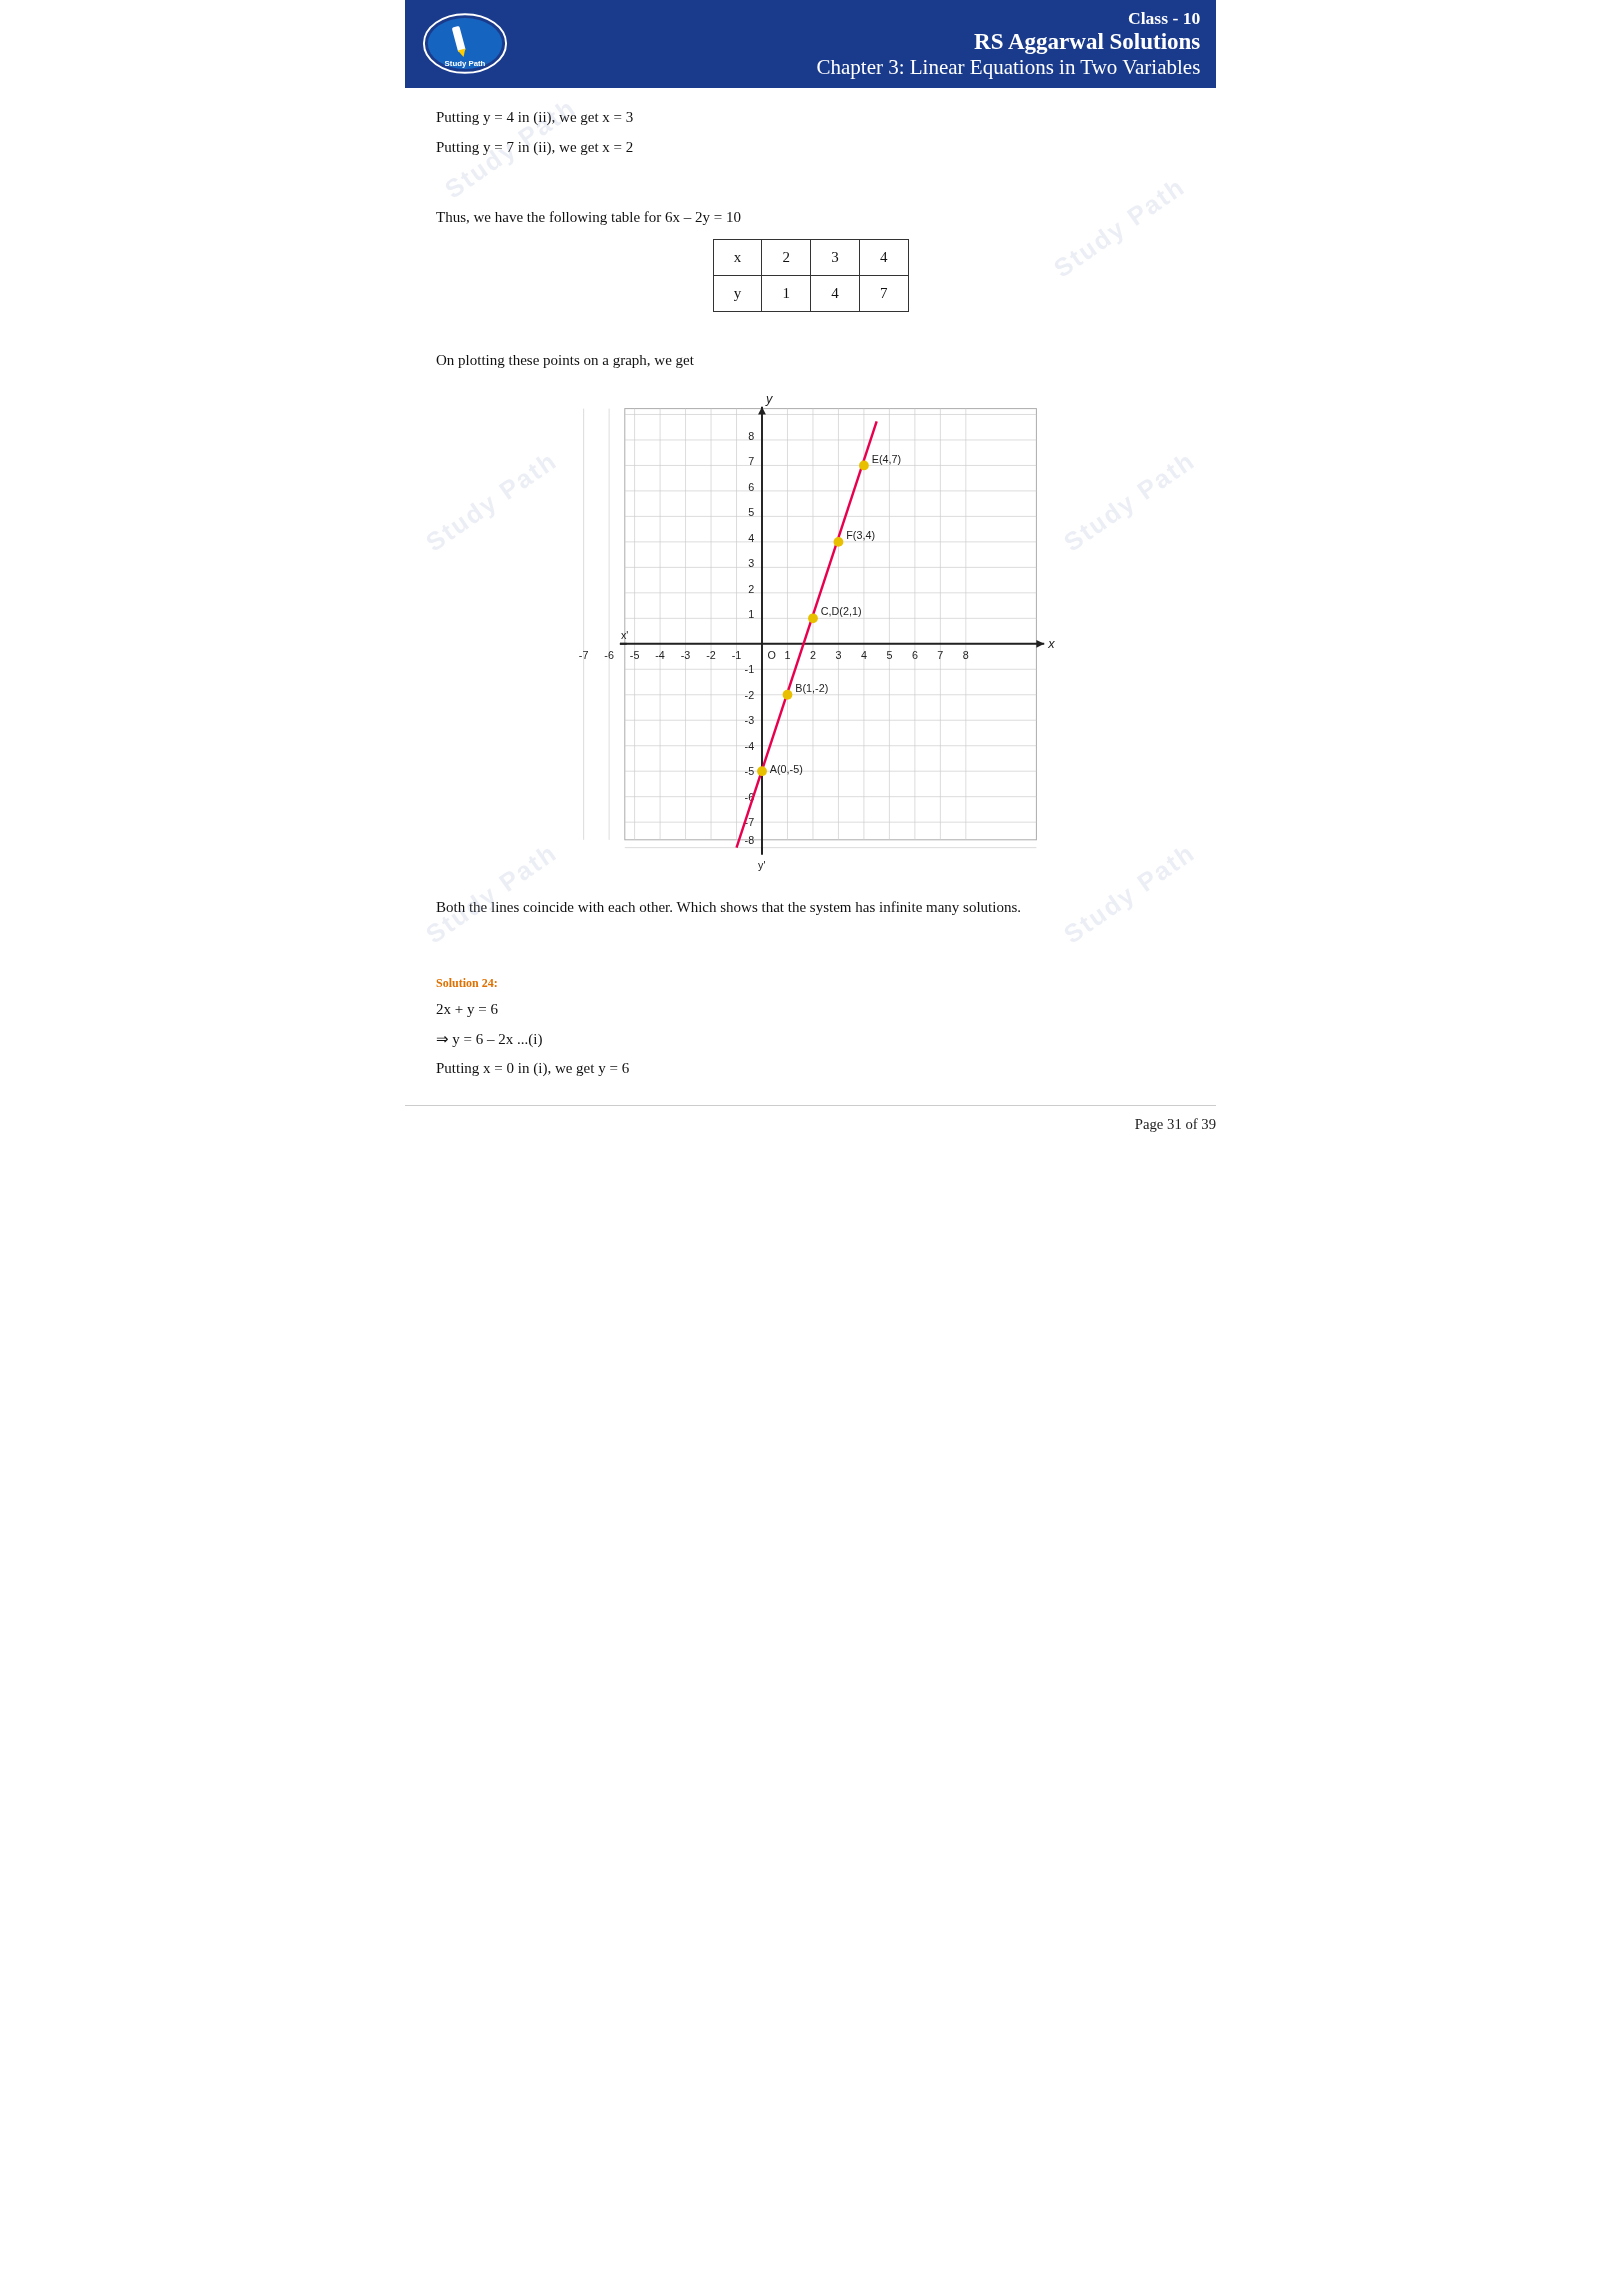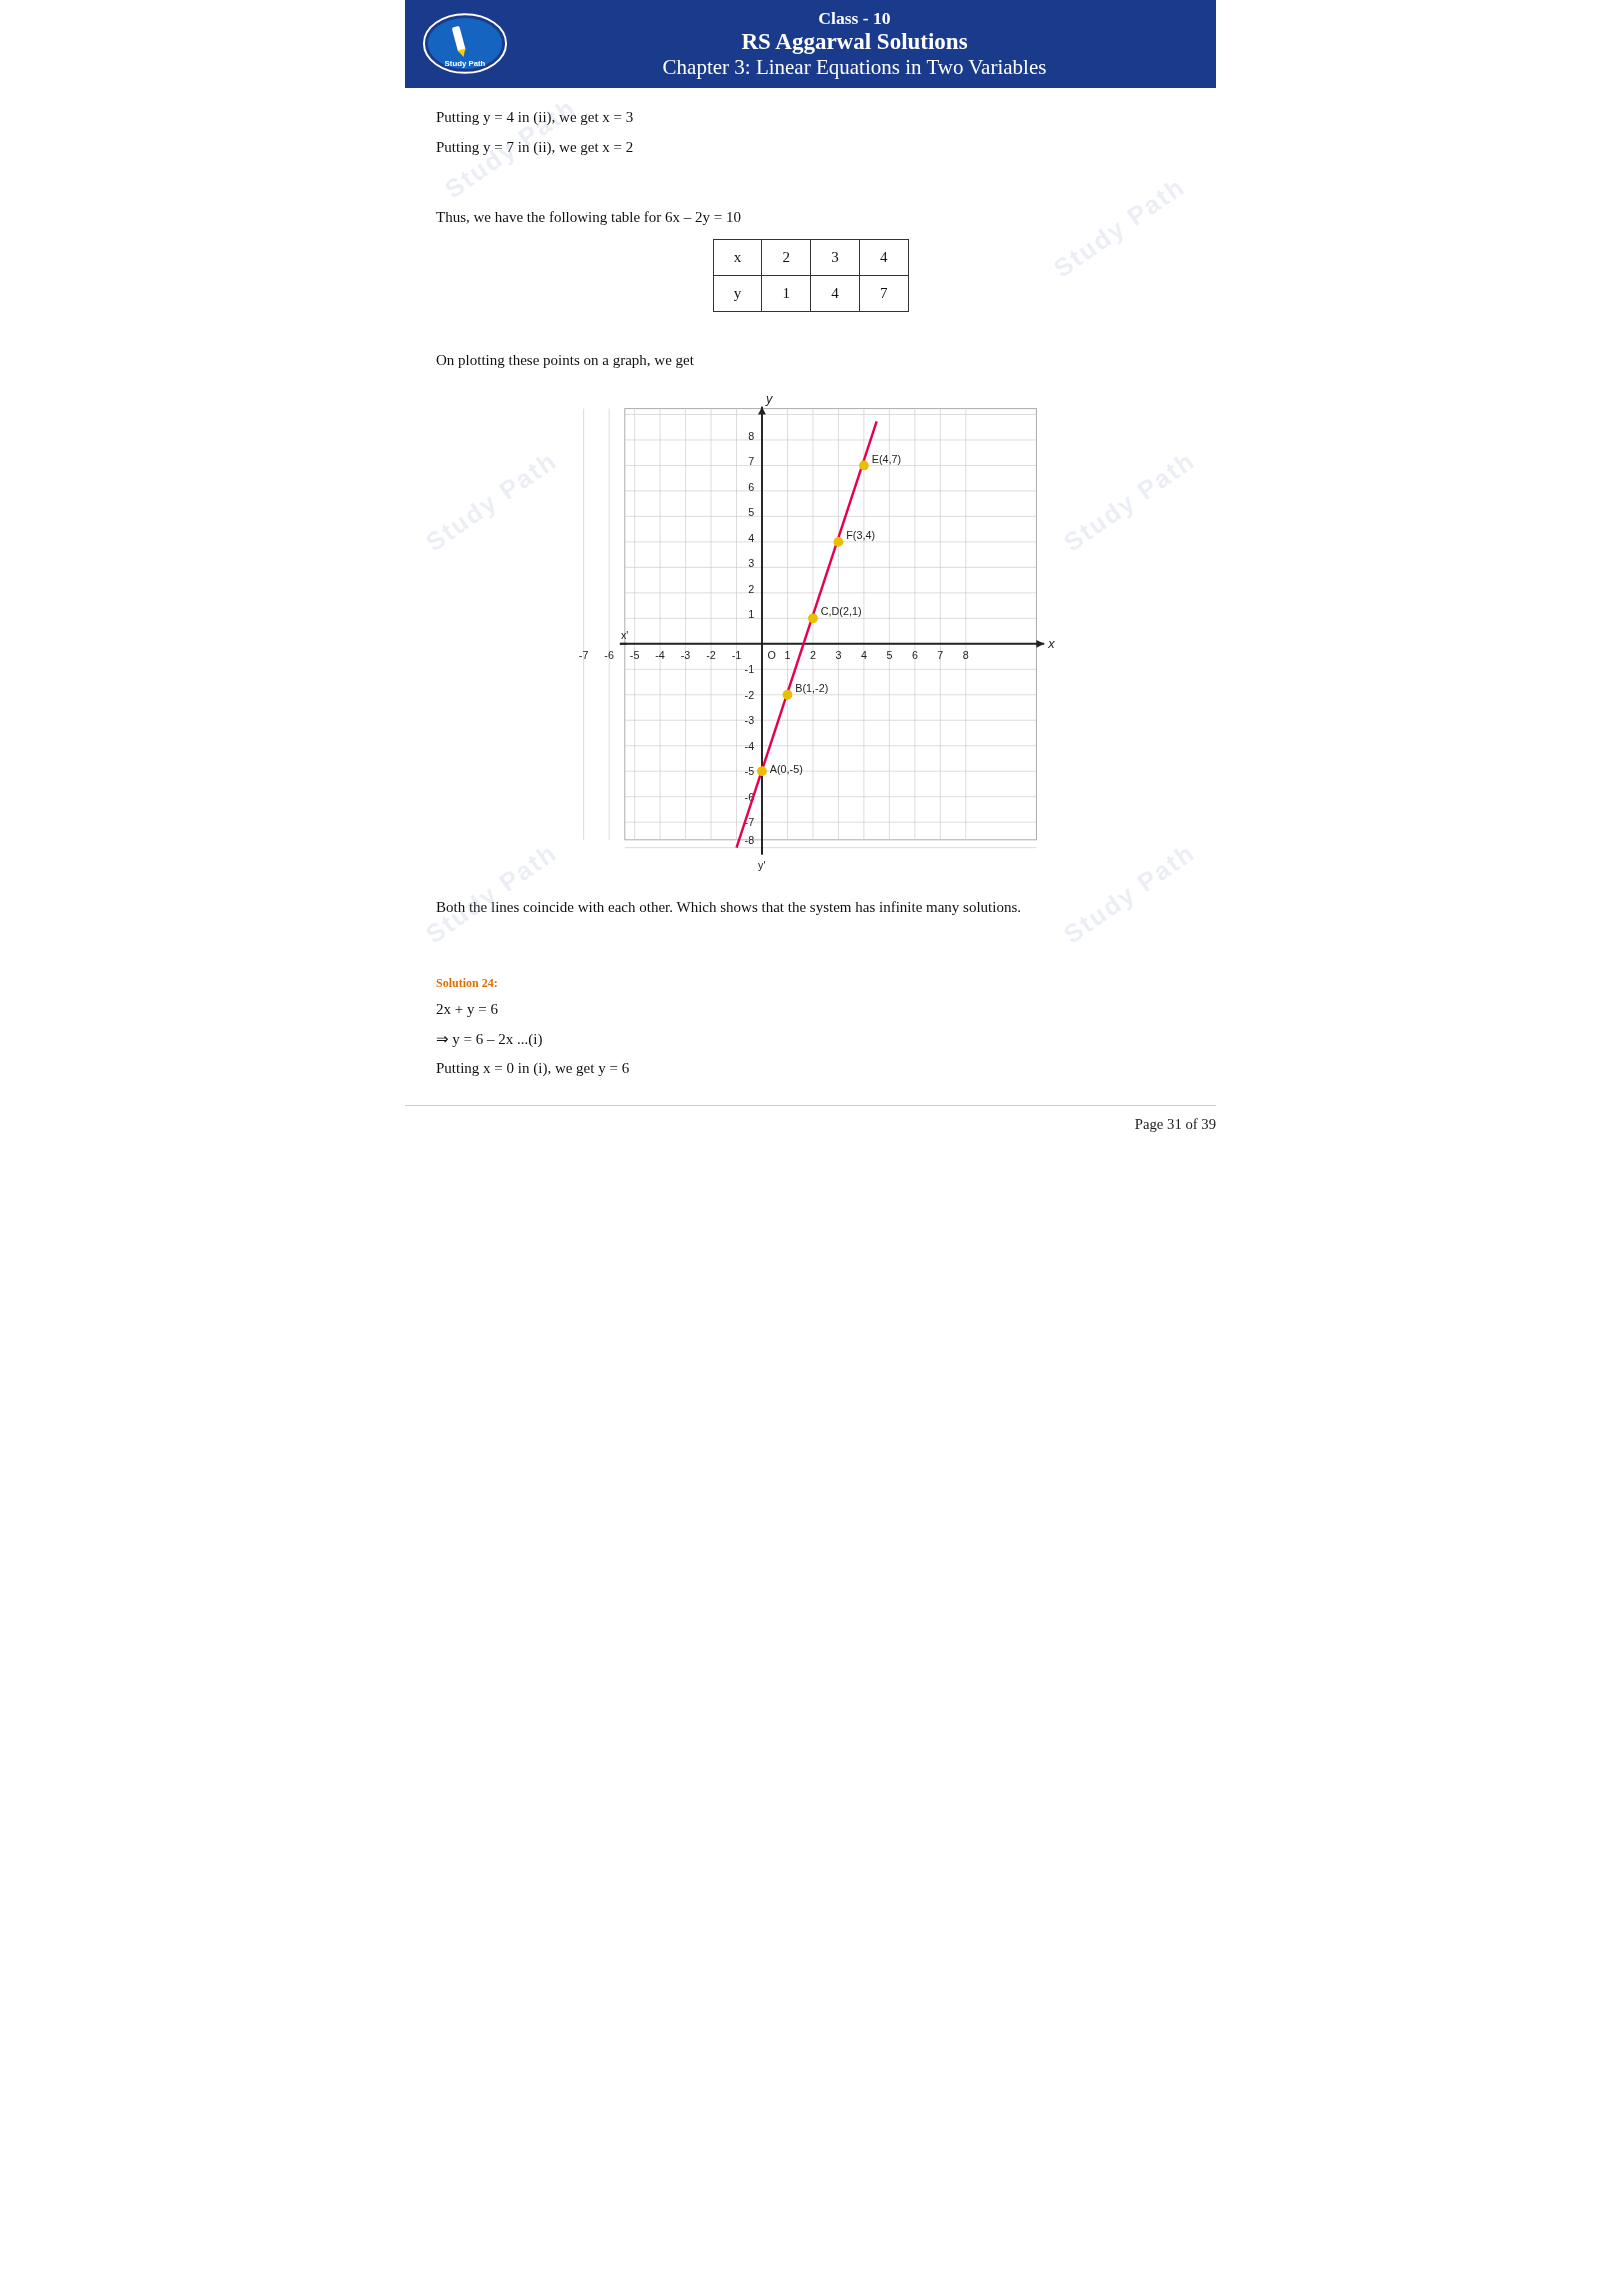--- a/index.html
+++ b/index.html
@@ -24,21 +24,21 @@
       width: 88px;
       height: 65px;
       flex-shrink: 0;
     }
     .logo-svg {
       width: 88px;
       height: 65px;
     }
     .header-text {
       flex: 1;
-      text-align: center;
+      text-align: right;
     }
     .header-line1 {
       font-size: 17.6px;
       font-weight: bold;
     }
     .header-line2 {
       font-size: 23px;
       font-weight: bold;
     }
     .header-line3 {

